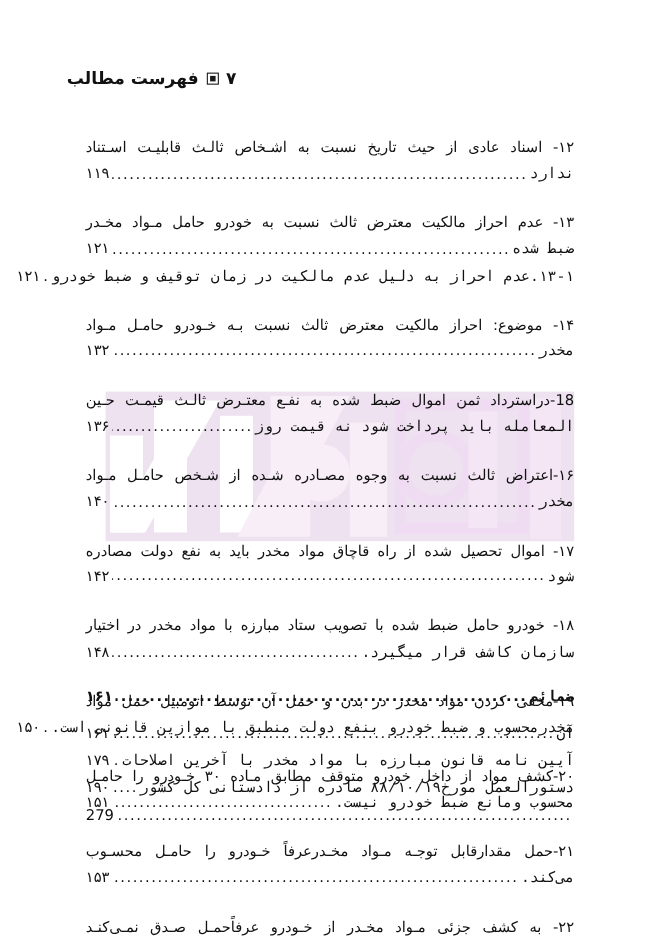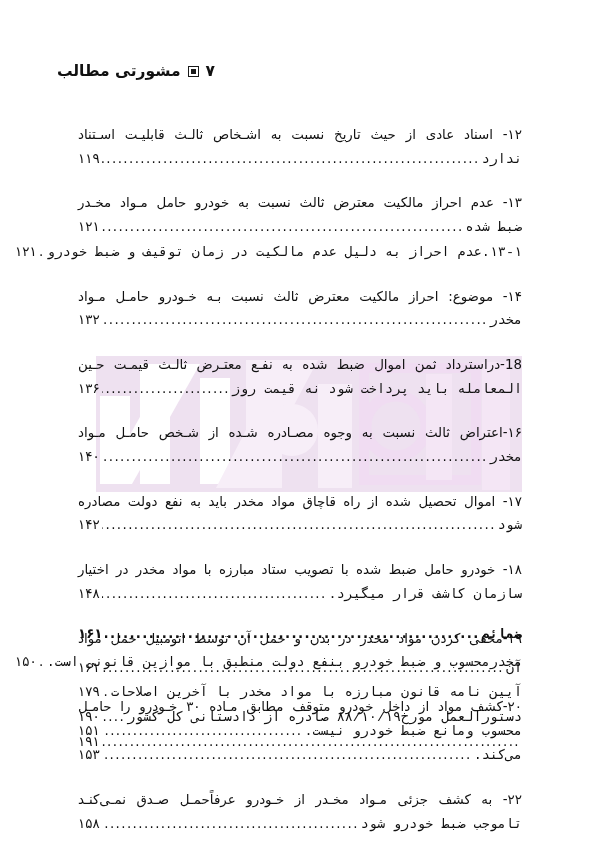--- a/index.html
+++ b/index.html
@@ -170,21 +170,21 @@
         <circle cx="300" cy="92" r="30" fill="none" stroke="#f0dcf2" stroke-width="11"></circle>
         <polygon points="330,40 356,40 356,146 330,146"></polygon>
         <polygon points="386,28 414,28 414,156 386,156"></polygon>
       </g>
     </svg>
   </div>
 
   <div id="content">
 
     <div id="running-head">
-      <span class="head-title">مشورتی مطالب</span>
+      <span class="head-title">فهرست مطالب</span>
       <span class="head-sep"></span>
       <span class="head-page">۷</span>
     </div>
 
     <div class="toc" id="toc-main">
         <div class="toc-entry">
           <div class="head-part">۱۲- اسناد عادی از حیث تاریخ نسبت به اشـخاص ثالـث قابلیـت اسـتناد</div>
           <div class="tail">
             <span class="tail-text">ندارد</span>
             <span class="tail-dots">........................................................................................................................</span>
@@ -256,20 +256,21 @@
         </div>
         <div class="toc-entry">
           <div class="head-part">۲۰-کشف مواد از داخل خودرو متوقف مطابق مـاده ۳۰ خـودرو را حامـل</div>
           <div class="tail">
             <span class="tail-text">محسوب ومانع ضبط خودرو نیست.</span>
             <span class="tail-dots">........................................................................................................................</span>
             <span class="tail-page">۱۵۱</span>
           </div>
         </div>
         <div class="toc-entry">
+          <div class="head-part">۲۱-حمل مقدارقابل توجـه مـواد مخـدرعرفاً خـودرو را حامـل محسـوب</div>
           <div class="tail">
             <span class="tail-text">می‌کند.</span>
             <span class="tail-dots">........................................................................................................................</span>
             <span class="tail-page">۱۵۳</span>
           </div>
         </div>
         <div class="toc-entry">
           <div class="head-part">۲۲- به کشف جزئی مـواد مخـدر از خـودرو عرفاًحمـل صـدق نمـی‌کنـد</div>
           <div class="tail">
             <span class="tail-text">تاموجب ضبط خودرو شود</span>
@@ -305,19 +306,19 @@
         <div class="toc-entry">
           <div class="tail">
             <span class="tail-text">دستورالعمل مورخ۸۸/۱۰/۱۹ صادره از دادستانی کل کشور</span>
             <span class="tail-dots">........................................................................................................................</span>
             <span class="tail-page">۱۹۰</span>
           </div>
         </div>
         <div class="toc-entry">
           <div class="tail">
             <span class="tail-dots">........................................................................................................................</span>
-            <span class="tail-page">۱۹۱</span>
+            <span class="tail-page">279</span>
           </div>
         </div>
       </div>
 
   </div>
 </div>
 
 </body></html>

